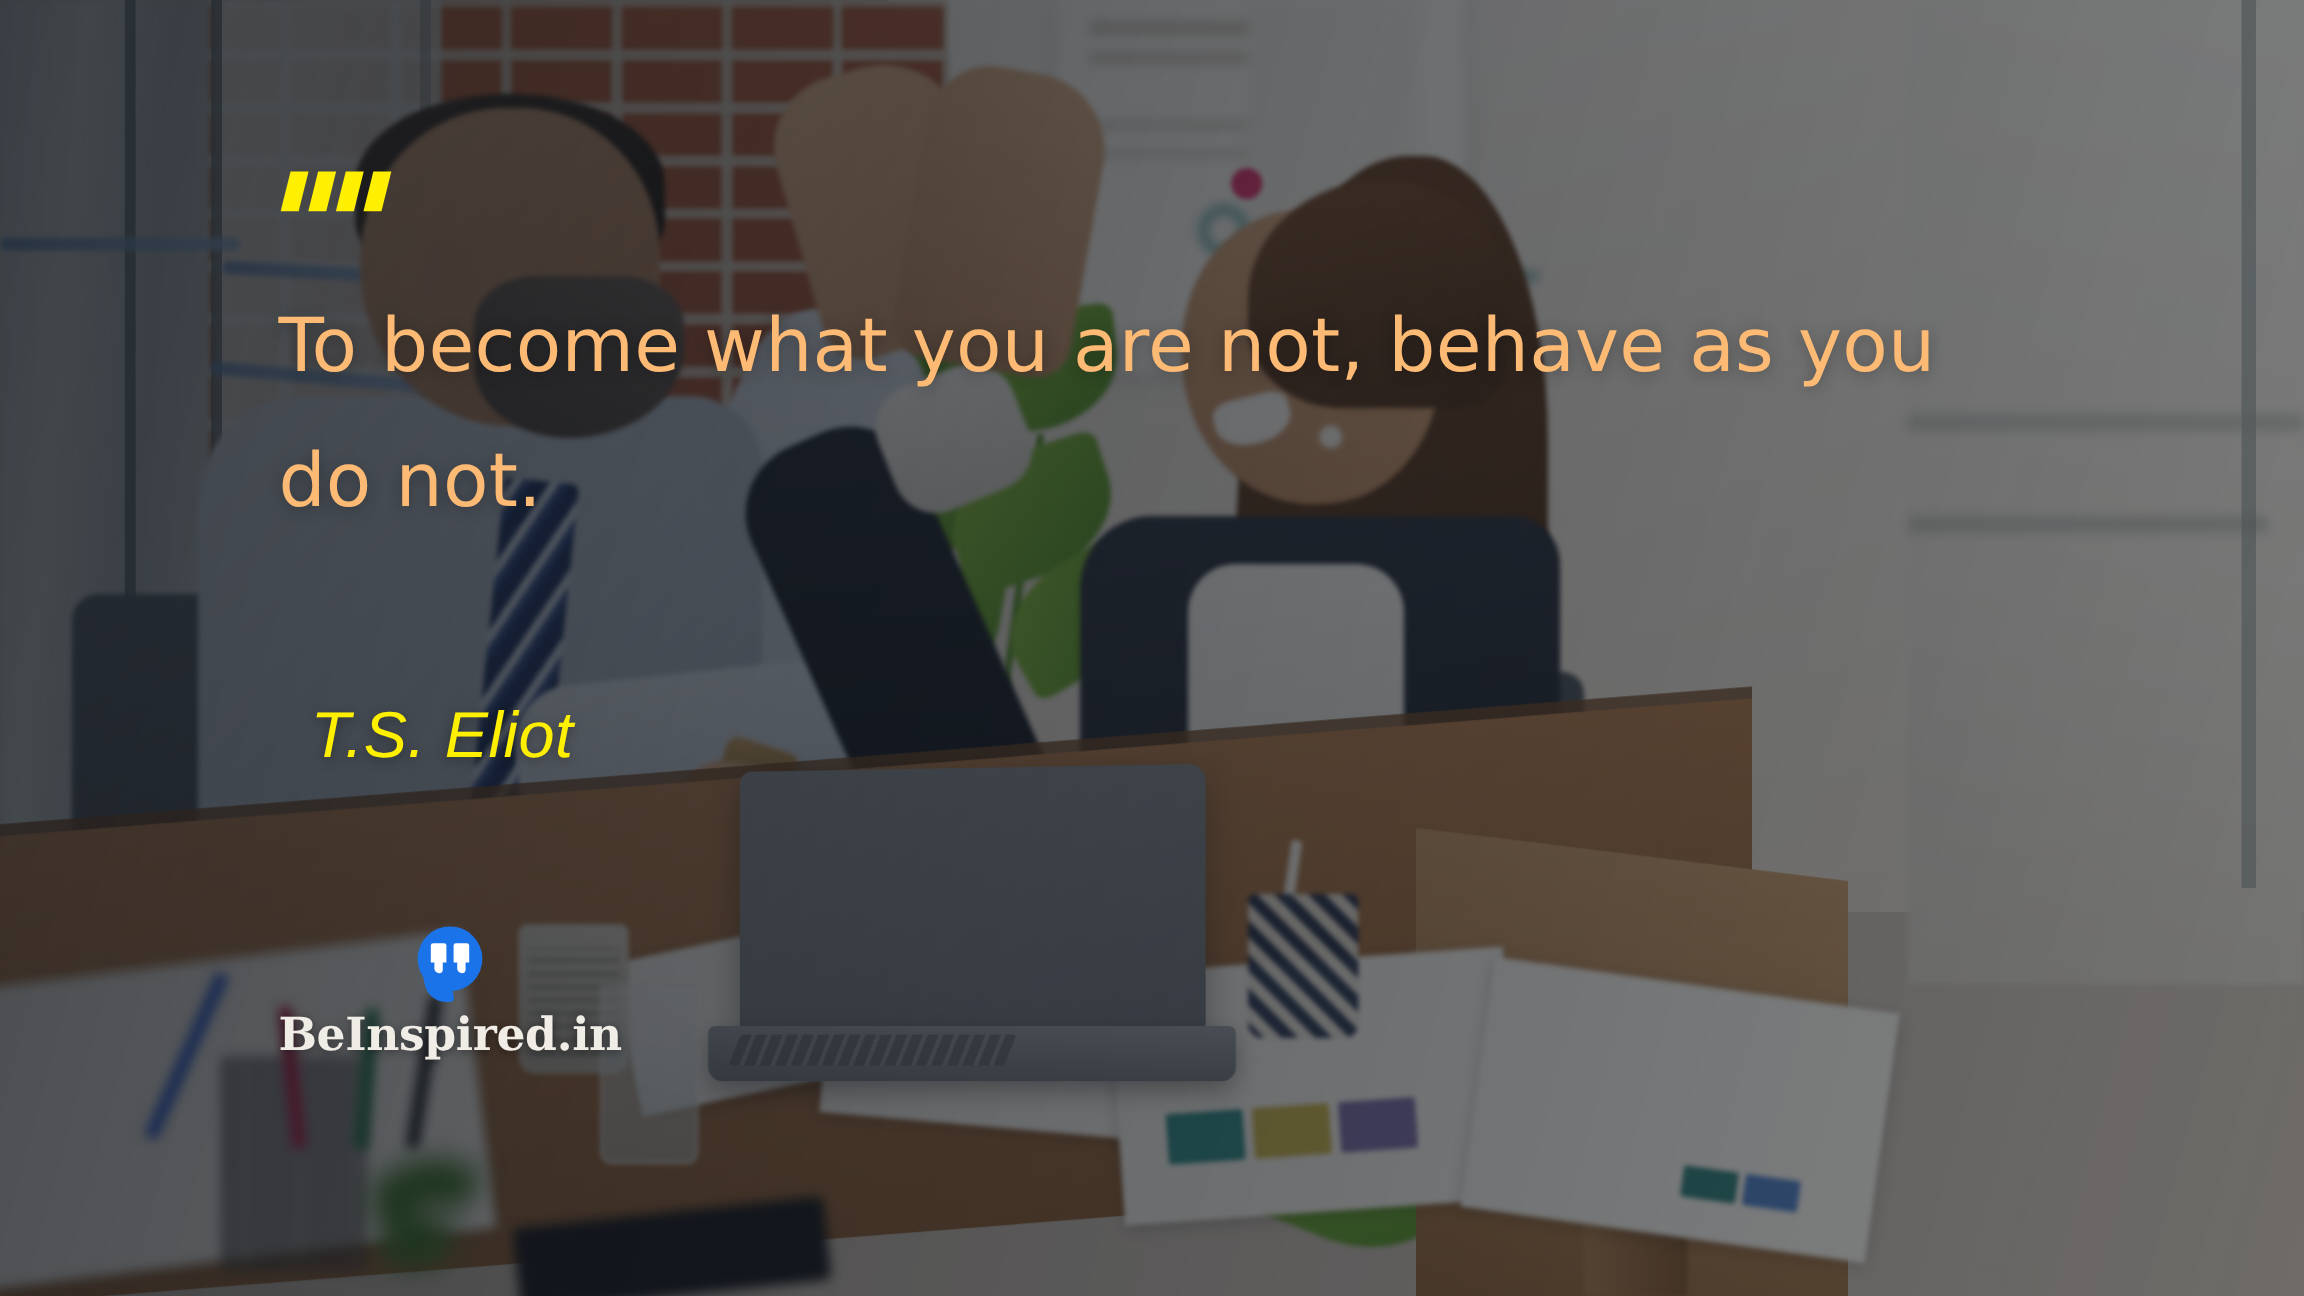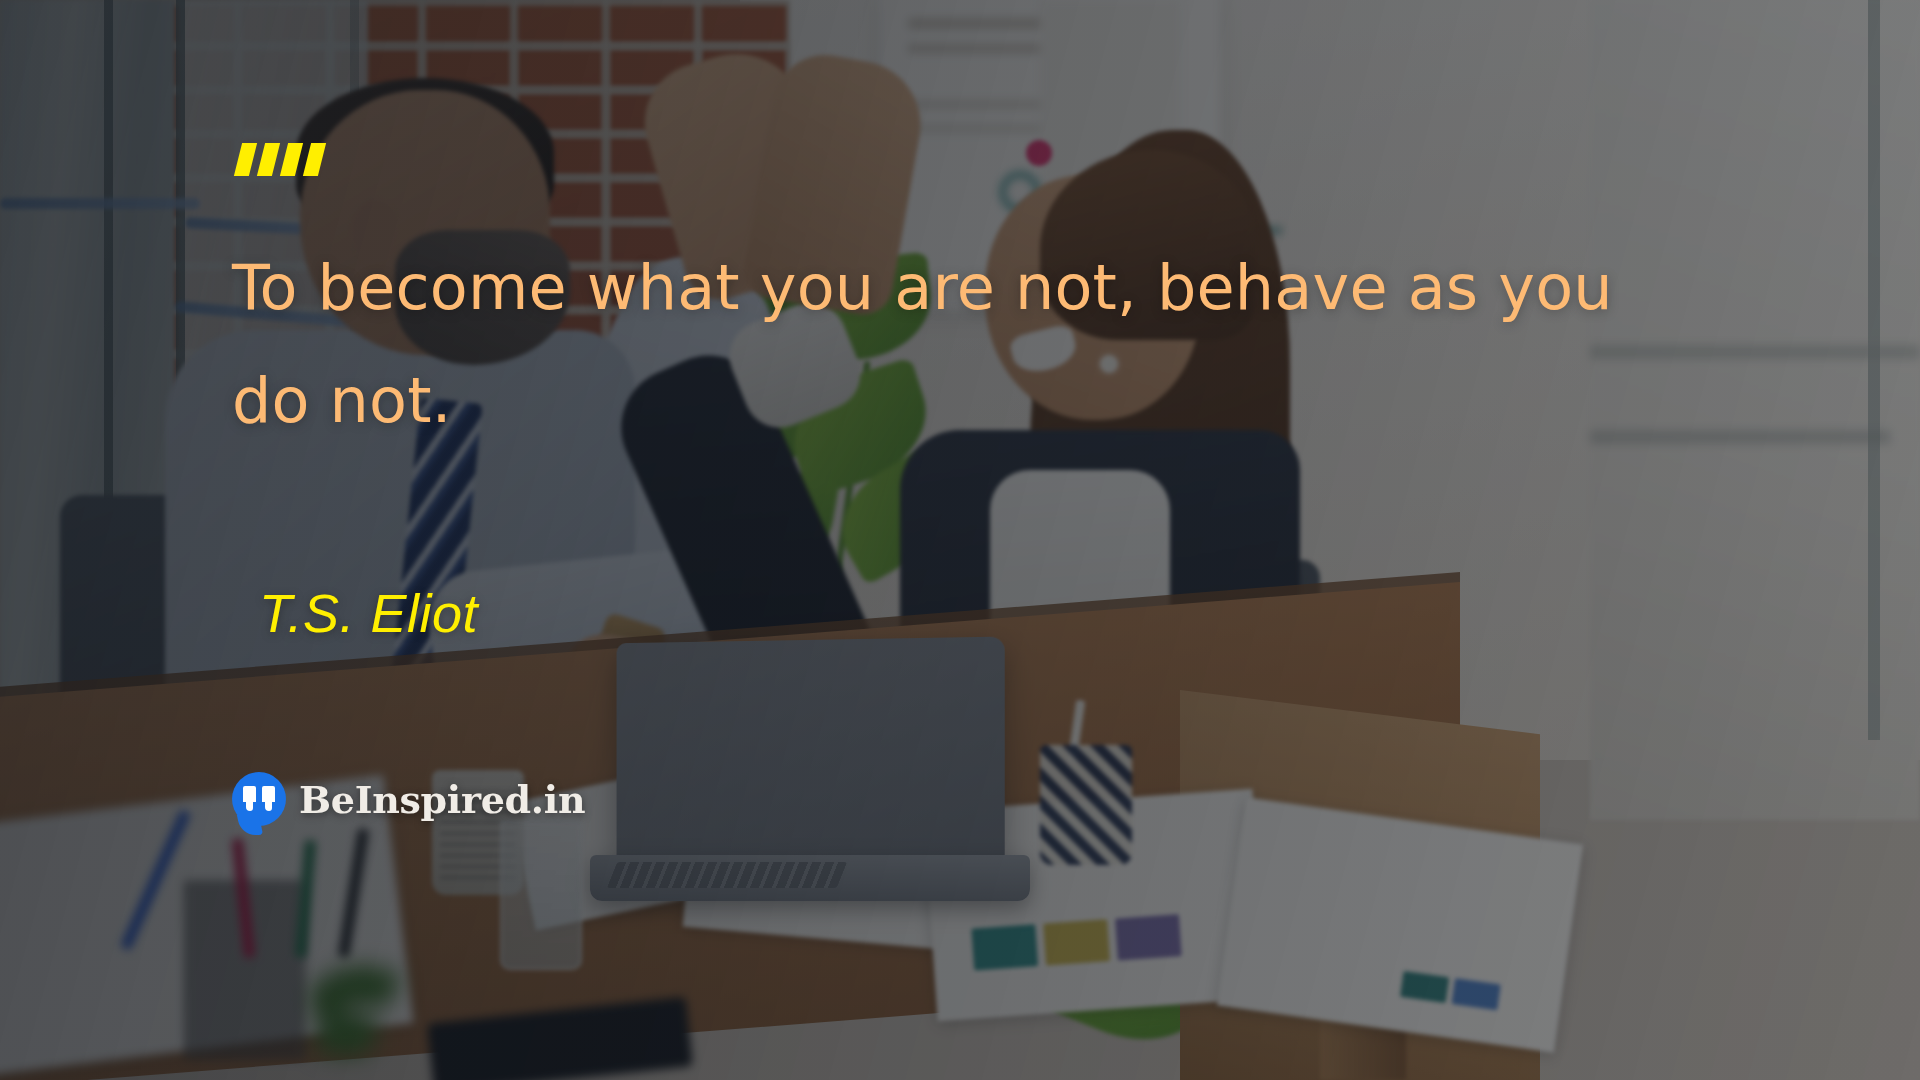--- a/index.html
+++ b/index.html
@@ -366,21 +366,21 @@
     font-weight:400;
     font-family:"Liberation Sans", sans-serif;
     letter-spacing:.5px;
     text-shadow:0 2px 10px rgba(0,0,0,.35);
     margin-left:14px;
   }
 
   
   #logo {
     position:absolute; left:232px; top:772px;
-    display:flex; align-items:center; gap:13px;
+    display:flex; align-items:center; gap:13px;flex-direction:column;
   }
   #logo-bubble {
     position:relative; width:54px; height:54px;
     background:#1a73e8;
     border-radius:50% 50% 50% 50%;
   }
   #logo-bubble::after {
     content:""; position:absolute; left:7px; bottom:-9px;
     width:22px; height:20px; background:#1a73e8;
     border-radius:0 0 4px 14px;

